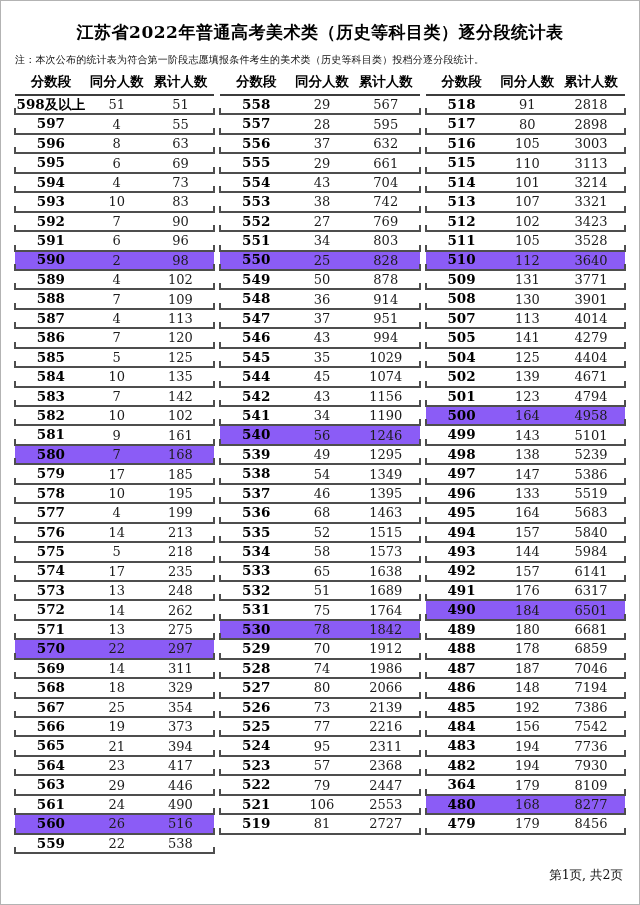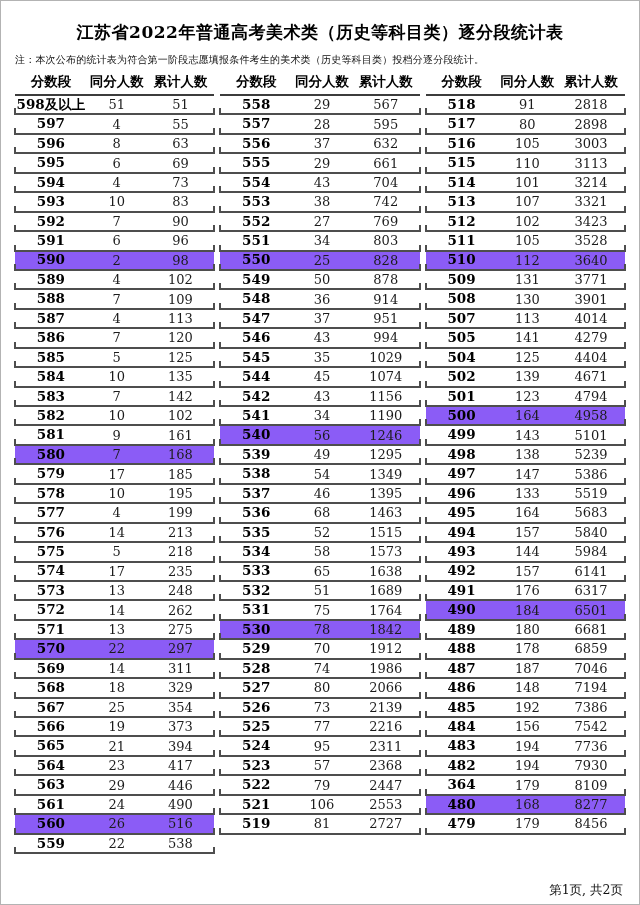--- a/index.html
+++ b/index.html
@@ -72,21 +72,21 @@
     line-height: 1;
     overflow: hidden;
     white-space: nowrap;
   }
   .cell.score { width: 36%; font-weight: bold; color: #000; font-size: 13.5px; }
   .cell.same  { width: 30%; }
   .cell.cum   { width: 34%; }
   .footer {
     position: absolute;
     right: 16px;
-    bottom: 5px;
+    bottom: 20px;
     font-size: 12.5px;
     color: #111;
   }
 </style>
 </head>
 <body>
 
 <div class="page">
   <div class="title">江苏省2022年普通高考美术类（历史等科目类）逐分段统计表</div>
   <div class="note">注：本次公布的统计表为符合第一阶段志愿填报条件考生的美术类（历史等科目类）投档分逐分段统计。</div>

